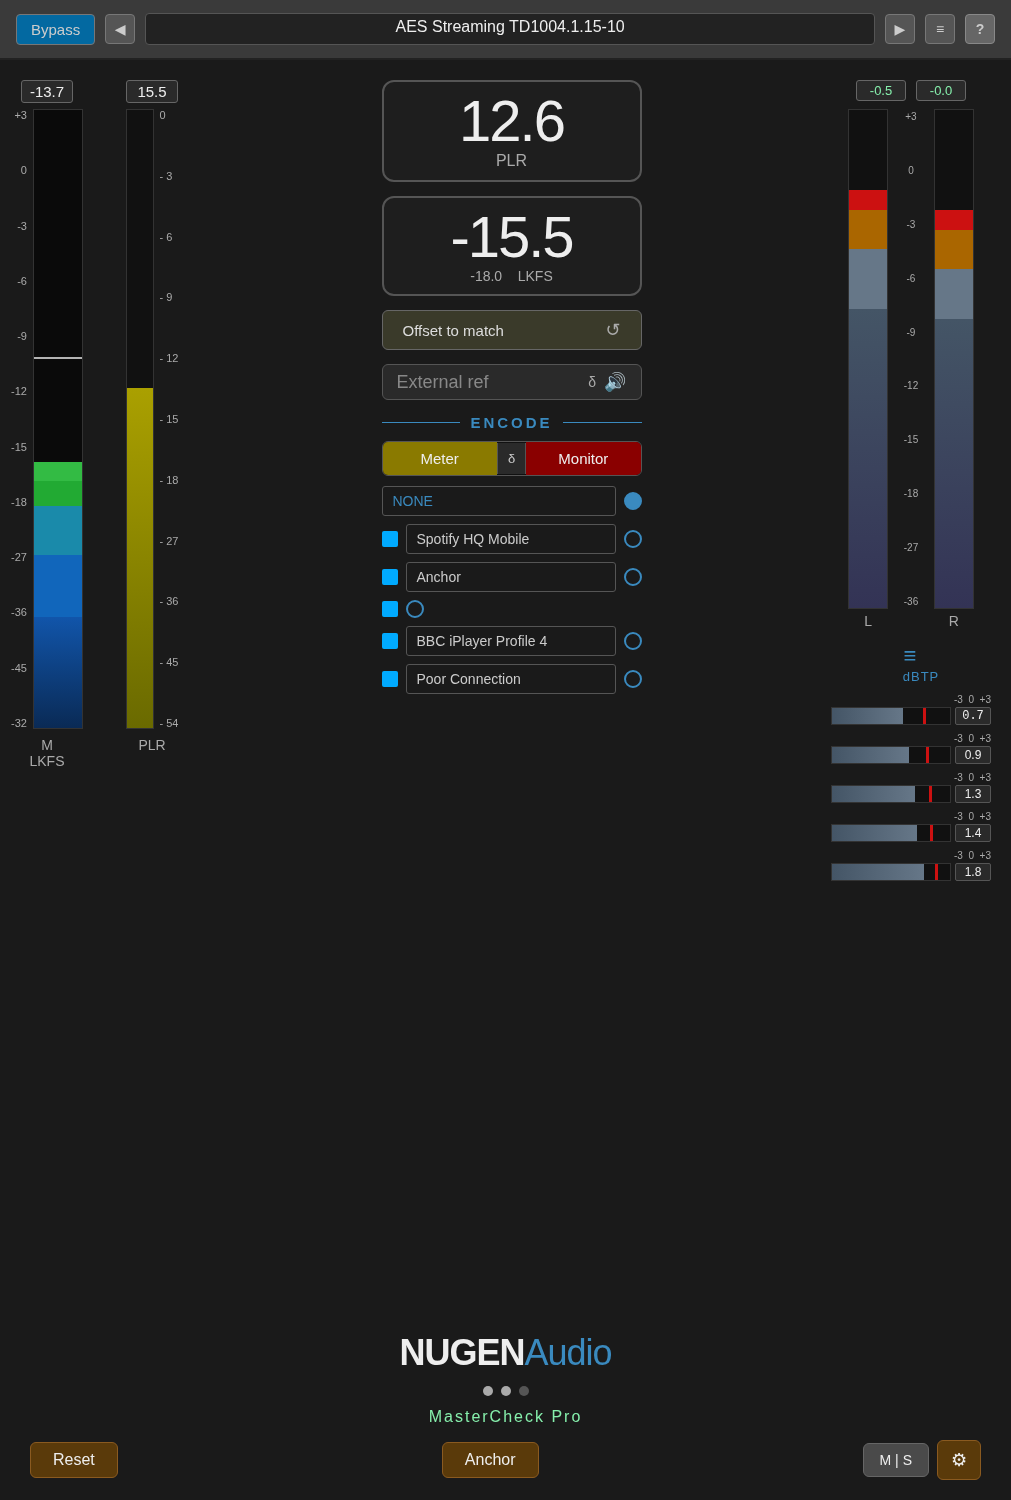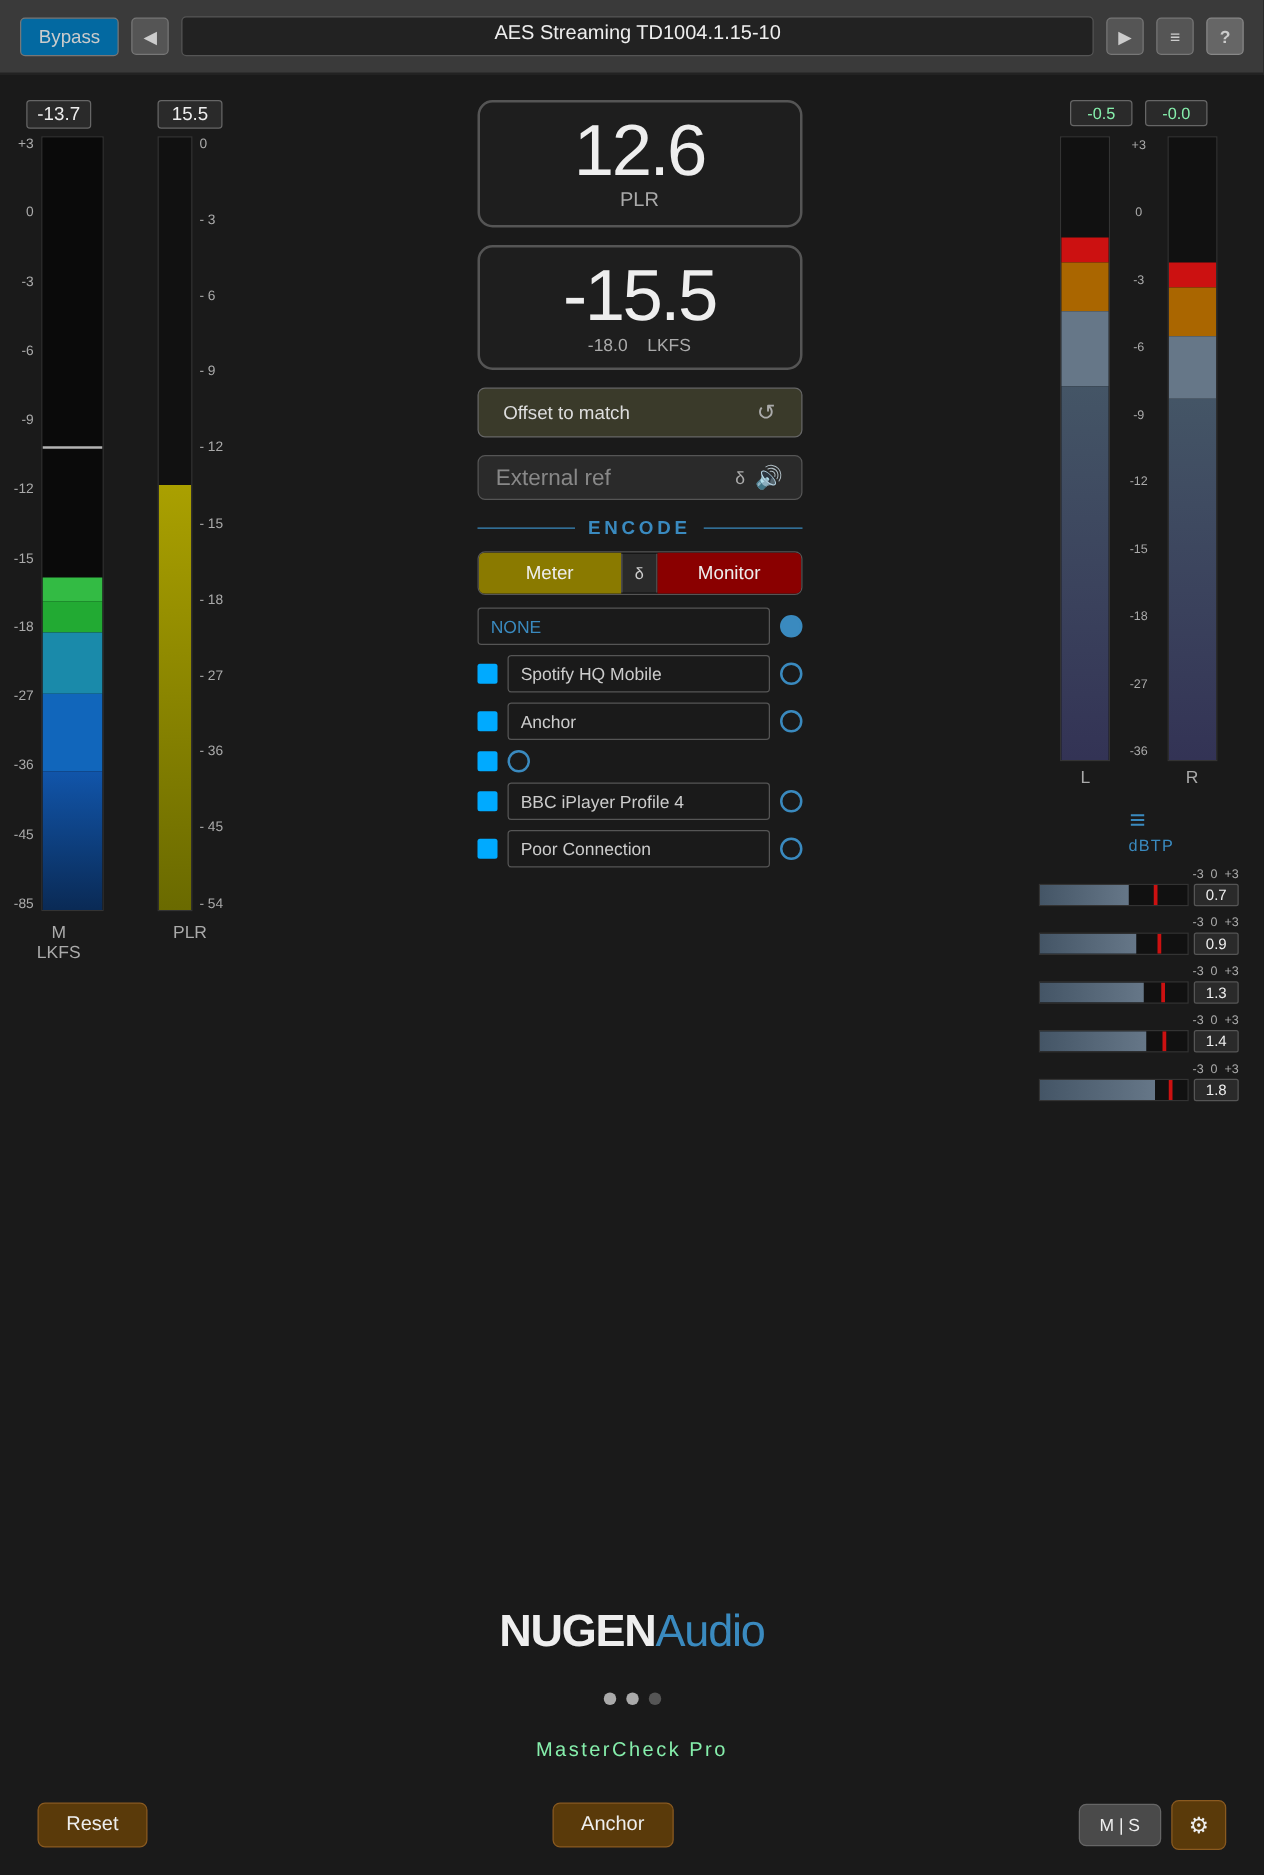--- a/index.html
+++ b/index.html
@@ -438,21 +438,21 @@
       text-align: center;
     }
 
     
     .bottom-area {
       width: 100%;
       display: flex;
       flex-direction: column;
       align-items: center;
       padding: 10px 20px 20px 20px;
-      gap: 24px;
+      gap: 8px;
       justify-content: center;
     }
     .brand-row {
       display: flex;
       align-items: baseline;
       gap: 0;
     }
     .brand-nugen {
       font-size: 36px;
       font-weight: bold;
@@ -561,21 +561,21 @@
         <span>0</span>
         <span>-3</span>
         <span>-6</span>
         <span>-9</span>
         <span>-12</span>
         <span>-15</span>
         <span>-18</span>
         <span>-27</span>
         <span>-36</span>
         <span>-45</span>
-        <span>-85</span>
+        <span>-32</span>
       </div>
 
       <div style="width:50px;height:620px;background:#0a0a0a;border:1px solid #333;position:relative;overflow:hidden;display:flex;flex-direction:column-reverse;">
 
         <div style="height:18%;background:linear-gradient(to top, #0a2a55, #1155aa);width:100%;"></div>
         <div style="height:10%;background:#1166bb;width:100%;"></div>
         <div style="height:8%;background:#1a8aaa;width:100%;"></div>
 
         <div style="height:4%;background:#22aa33;width:100%;"></div>
         <div style="height:3%;background:#33bb44;width:100%;"></div>
@@ -745,21 +745,21 @@
       <div style="display:flex;flex-direction:column;align-items:center;margin-bottom:4px;">
         <div style="font-size:22px;color:#3a8abf;letter-spacing:2px;">≡</div>
         <div class="dbtp-label">dBTP</div>
       </div>
       <div class="dbtp-mini-row">
 
         <div style="margin-bottom:4px;">
           <div style="display:flex;align-items:center;justify-content:flex-end;gap:4px;margin-bottom:2px;">
             <div style="font-size:10px;color:#aaa;text-align:center;">-3&nbsp;&nbsp;0&nbsp;&nbsp;+3</div>
           </div>
-          <div style="display:flex;align-items:center;gap:4px;">
+          <div style="display:flex;align-items:center;gap:4px;font-family:Liberation Mono, monospace;">
             <div style="flex:1;height:18px;background:#111;border:1px solid #333;position:relative;overflow:hidden;">
               <div style="position:absolute;bottom:0;left:0;top:0;width:60%;background:linear-gradient(to right, #445566, #667788);"></div>
               <div style="position:absolute;top:0;bottom:0;right:20%;width:3px;background:#cc1111;"></div>
             </div>
             <div class="dbtp-val-box">0.7</div>
           </div>
         </div>
 
         <div style="margin-bottom:4px;">
           <div style="display:flex;align-items:center;justify-content:flex-end;gap:4px;margin-bottom:2px;">

